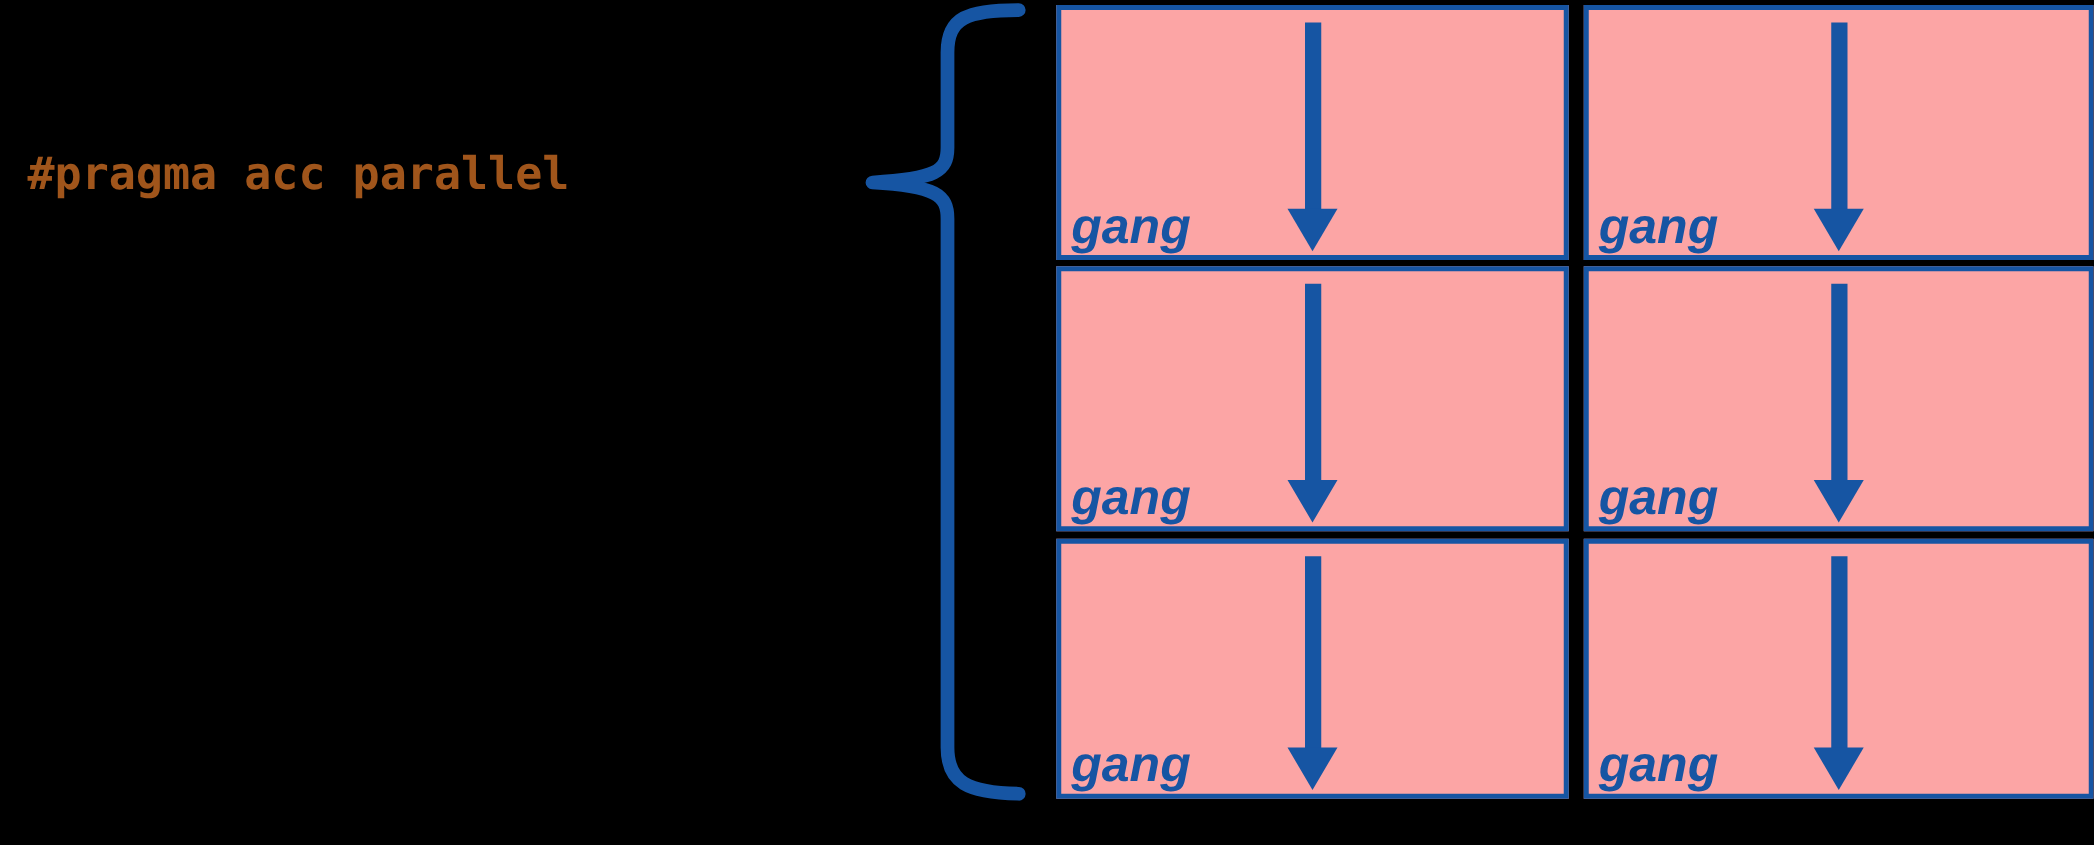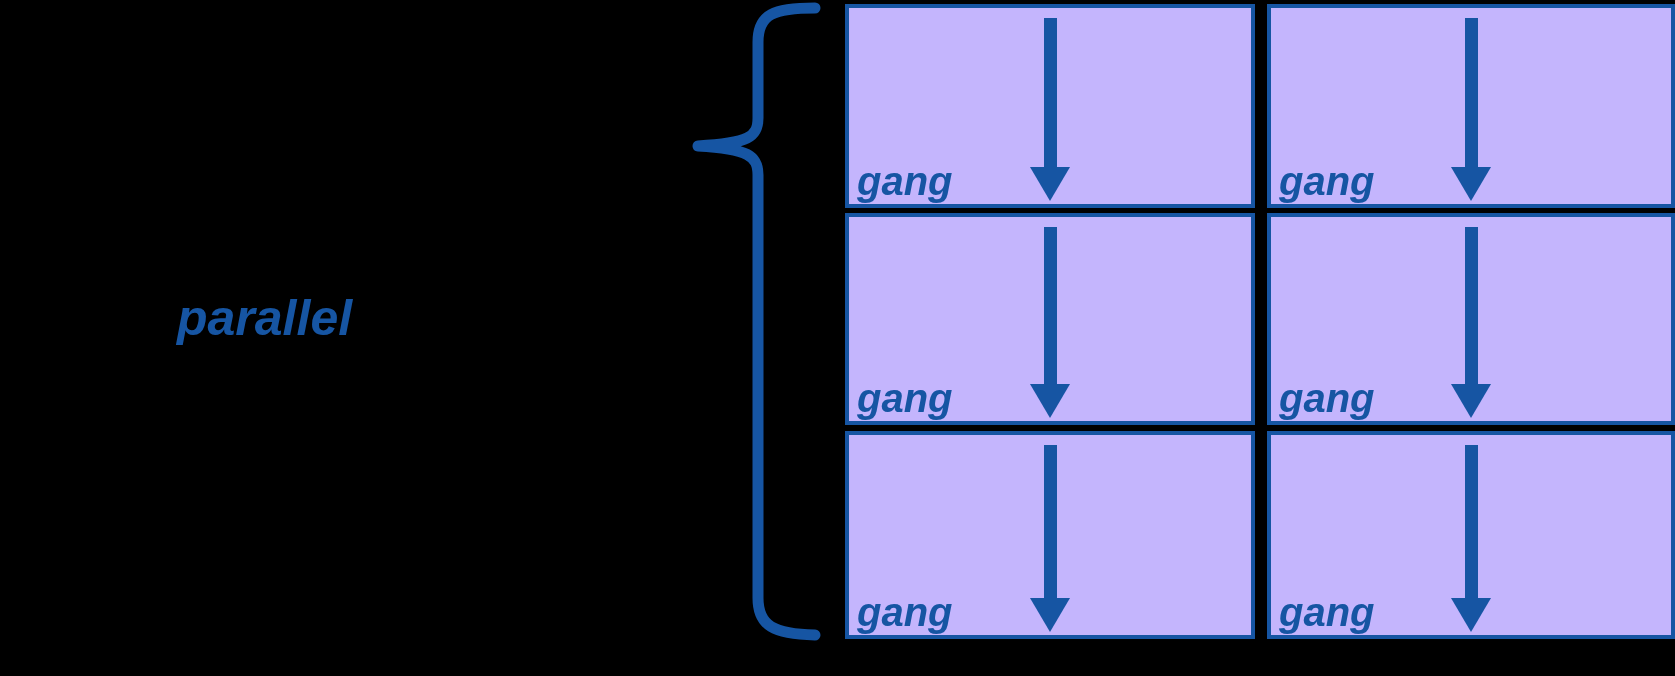--- a/index.html
+++ b/index.html
@@ -47,21 +47,21 @@
   }
   .gang-grid {
     position: absolute;
     left: 845px;
     top: 4px;
     width: 830px;
     height: 635px;
   }
   .gang-box {
     position: absolute;
-    background: #c4b5fd;
+    background: #fca5a5;
     border: 4px solid #1655A3;
     box-sizing: border-box;
   }
   .cell-a { left: 0px;   top: 0px;   width: 410px; height: 204px; }
   .cell-b { left: 422px; top: 0px;   width: 408px; height: 204px; }
   .cell-c { left: 0px;   top: 209px; width: 410px; height: 212px; }
   .cell-d { left: 422px; top: 209px; width: 408px; height: 212px; }
   .cell-e { left: 0px;   top: 427px; width: 410px; height: 208px; }
   .cell-f { left: 422px; top: 427px; width: 408px; height: 208px; }
   .arrow-down {
@@ -97,22 +97,22 @@
     font-size: 40px;
     line-height: 1;
     color: #1655A3;
   }
 </style>
 </head>
 <body>
 
 <div class="stage">
 
+  <div class="pragma-label">#pragma acc parallel</div>
 
-  <div class="keyword kw-parallel">parallel</div>
 
 
   <svg class="brace-svg" viewBox="0 0 135 645">
     <path d="M125,8 C84,8 68,14 68,42 L68,118 C68,137 59,143 8,146 C59,149 68,156 68,175 L68,598 C68,626 84,634 125,635" fill="none" stroke="#1655A3" stroke-width="11" stroke-linecap="round" stroke-linejoin="round"></path>
   </svg>
 
   <div class="gang-grid">
 
     <div class="gang-box cell-a">
       <div class="arrow-down">

